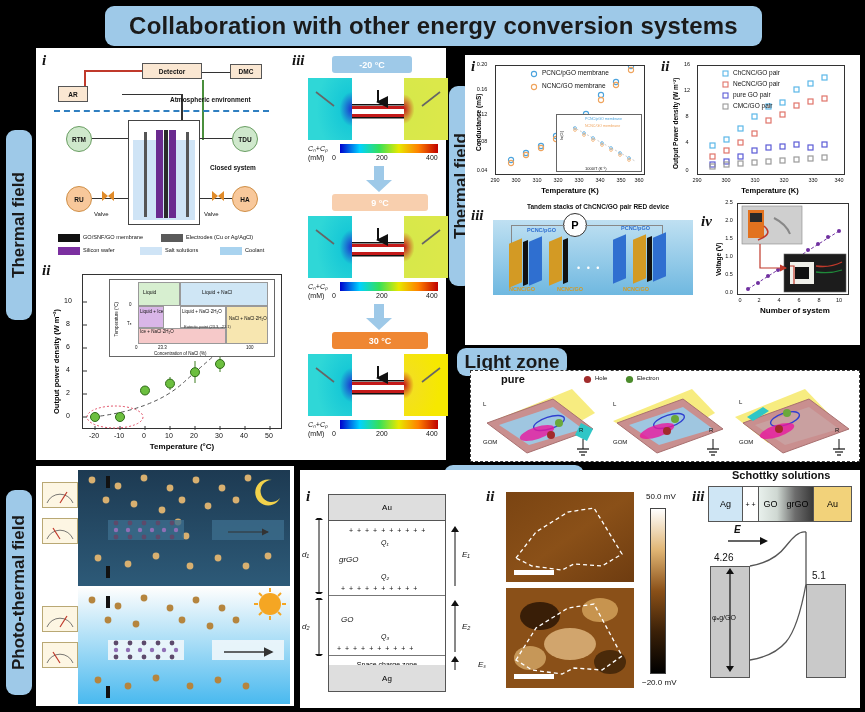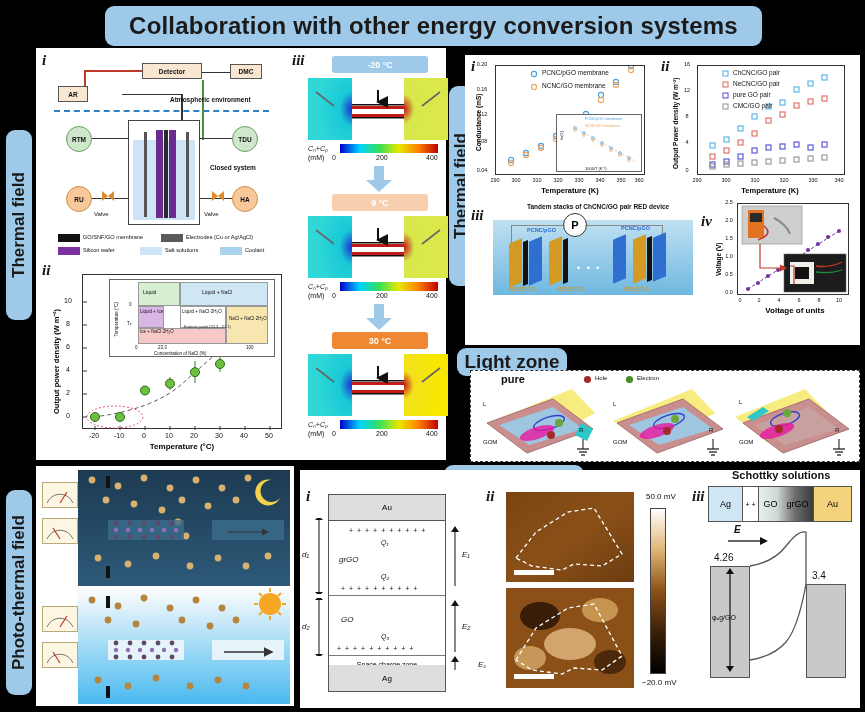--- a/index.html
+++ b/index.html
@@ -217,21 +217,21 @@
   <div class="axlabel" style="left:98px;top:384px;width:20px;">0</div>
   <div class="axlabel" style="left:123px;top:384px;width:20px;">10</div>
   <div class="axlabel" style="left:148px;top:384px;width:20px;">20</div>
   <div class="axlabel" style="left:173px;top:384px;width:20px;">30</div>
   <div class="axlabel" style="left:198px;top:384px;width:20px;">40</div>
   <div class="axlabel" style="left:223px;top:384px;width:20px;">50</div>
   <div class="xtitle" style="left:76px;top:394px;width:140px;">Temperature (°C)</div>
 
   <div class="roman" style="left:256px;top:4px;">iii</div>
 
-  <div class="simbar" style="left:296px;top:8px;width:96px;height:17px;background:#9ec9e8;">-20 °C</div>
+  <div class="simbar" style="left:296px;top:8px;width:80px;height:17px;background:#9ec9e8;">-20 °C</div>
   <svg style="position:absolute;left:272px;top:30px;" width="140" height="62">
     <defs>
       <radialGradient id="g1" cx="100%" cy="50%" r="80%">
         <stop offset="0%" stop-color="#1c2fd0"></stop>
           <stop offset="35%" stop-color="#18c9d6"></stop>
           <stop offset="100%" stop-color="#2fd7d7"></stop>
       </radialGradient>
       <radialGradient id="g2" cx="0%" cy="50%" r="80%">
         <stop offset="0%" stop-color="#c41a1a"></stop>
           <stop offset="30%" stop-color="#d7e84a"></stop>
@@ -545,21 +545,21 @@
   <div class="axlabel" style="left:256px;top:180px;width:16px;font-size:5.5px;">1.5</div>
   <div class="axlabel" style="left:256px;top:198px;width:16px;font-size:5.5px;">1.0</div>
   <div class="axlabel" style="left:256px;top:216px;width:16px;font-size:5.5px;">0.5</div>
   <div class="axlabel" style="left:256px;top:234px;width:16px;font-size:5.5px;">0.0</div>
   <div class="axlabel" style="left:270px;top:242px;width:10px;font-size:5.5px;">0</div>
   <div class="axlabel" style="left:289px;top:242px;width:10px;font-size:5.5px;">2</div>
   <div class="axlabel" style="left:309px;top:242px;width:10px;font-size:5.5px;">4</div>
   <div class="axlabel" style="left:329px;top:242px;width:10px;font-size:5.5px;">6</div>
   <div class="axlabel" style="left:349px;top:242px;width:10px;font-size:5.5px;">8</div>
   <div class="axlabel" style="left:369px;top:242px;width:10px;font-size:5.5px;">10</div>
-  <div class="xtitle" style="left:280px;top:251px;width:100px;font-size:8px;">Voltage of units</div>
+  <div class="xtitle" style="left:280px;top:251px;width:100px;font-size:8px;">Number of system</div>
 </div>
 
 <div class="panel" id="panel-light">
   <div class="tinytxt" style="left:30px;top:2px;font-size:11px;font-weight:bold;">pure</div>
   <svg style="position:absolute;left:112px;top:4px;" width="9" height="9">
       <circle cx="4.5" cy="4.5" r="3.6" fill="#a12b2b"></circle>
     </svg>
   <div class="tinytxt" style="left:124px;top:4px;font-size:6px;">Hole</div>
   <svg style="position:absolute;left:154px;top:4px;" width="9" height="9">
       <circle cx="4.5" cy="4.5" r="3.6" fill="#4b8b2b"></circle>
@@ -873,20 +873,20 @@
       <path d="M32,1 L40,5 L32,9 z" fill="#111"></path>
   </svg>
   <div class="tinytxt" style="left:414px;top:82px;font-size:10px;">4.26</div>
   <div style="position:absolute;left:410px;top:96px;width:40px;height:112px;background:#c9c9c9;border:1px solid #555;"></div>
   <svg style="position:absolute;left:424px;top:98px;" width="12" height="106">
     <line x1="6" y1="4" x2="6" y2="100" stroke="#111" stroke-width="1.2"></line>
     <path d="M2,6 L10,6 L6,0 z" fill="#111"></path>
       <path d="M2,98 L10,98 L6,104 z" fill="#111"></path>
   </svg>
   <div class="tinytxt" style="left:412px;top:144px;font-size:7px;">φₐg/GO</div>
-  <div class="tinytxt" style="left:512px;top:100px;font-size:10px;">3.4</div>
+  <div class="tinytxt" style="left:512px;top:100px;font-size:10px;">5.1</div>
   <div style="position:absolute;left:506px;top:114px;width:40px;height:94px;background:#c9c9c9;border:1px solid #555;"></div>
   <svg style="position:absolute;left:448px;top:58px;" width="60" height="152">
     <path d="M2 38 Q 26 34 38 18 T 58 4" fill="none" stroke="#555" stroke-width="1.3"></path>
     <line x1="58" y1="4" x2="58" y2="56" stroke="#555" stroke-width="1.3"></line>
     <path d="M2 132 Q 26 128 38 114 T 58 56" fill="none" stroke="#555" stroke-width="1.3"></path>
   </svg>
 </div>
 
 </body></html>

